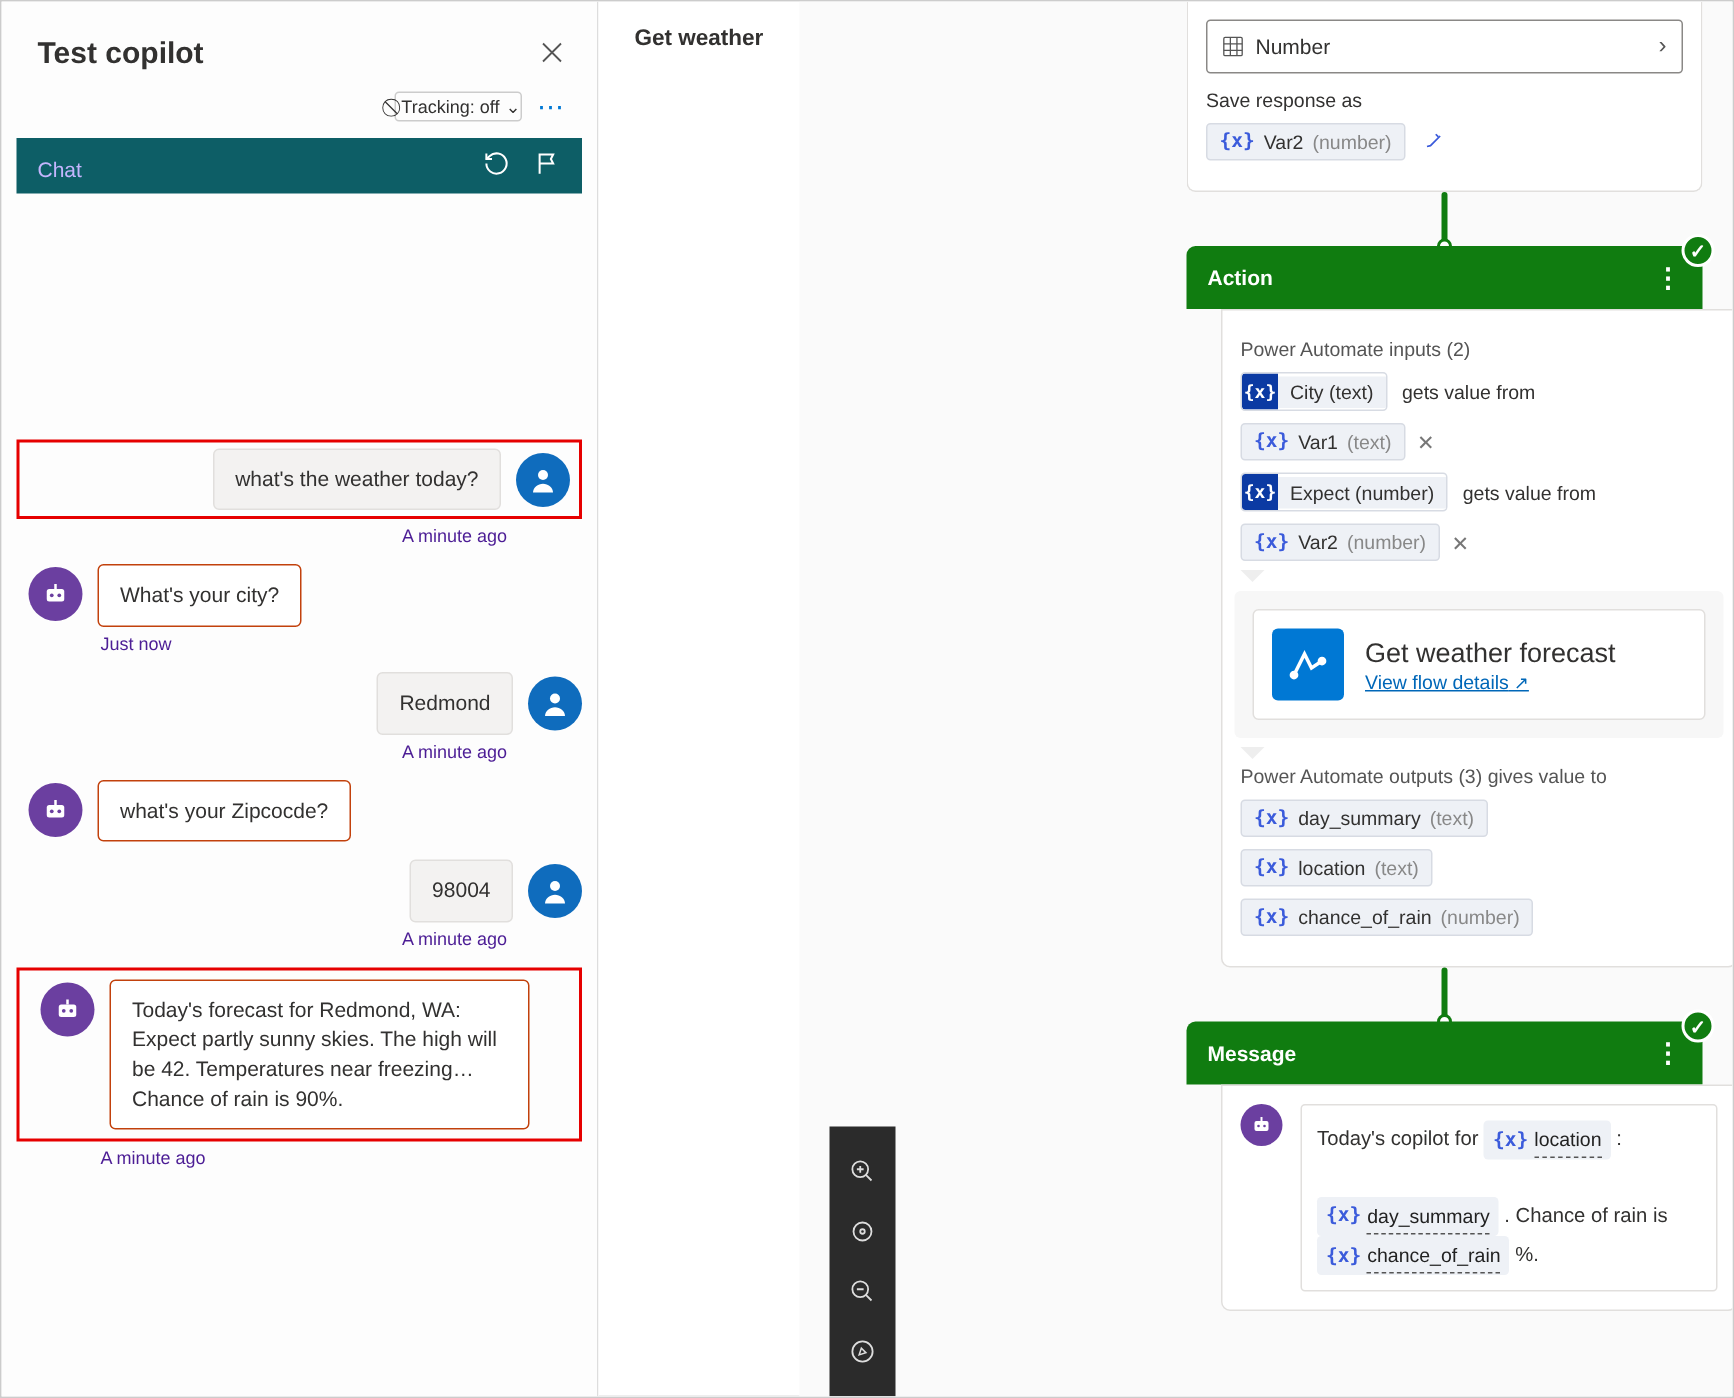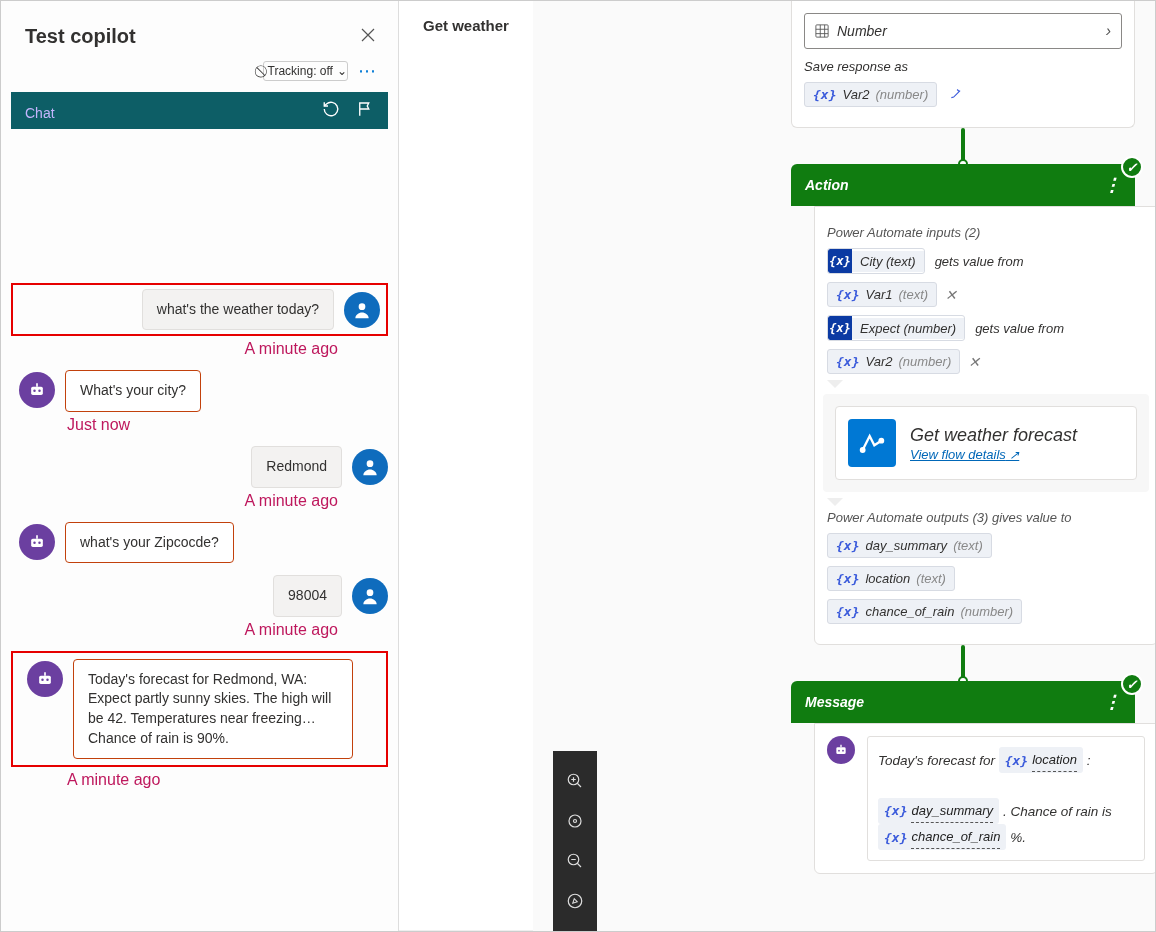--- a/index.html
+++ b/index.html
@@ -105,21 +105,21 @@
   .avatar-bot {
     width: 36px; height: 36px;
     background: #6b3fa0;
     border-radius: 50%;
     display: flex; align-items: center; justify-content: center;
     flex-shrink: 0;
     margin-top: 2px;
   }
   .avatar-bot svg { fill: #fff; }
   .ts {
-    font-size: 16px; color: #be185d;
+    font-size: 12px; color: #4c1d95;
     margin-top: 4px;
   }
   .ts-right { text-align: right; padding-right: 50px; }
   .ts-left { padding-left: 56px; }
 
   
   .right-panel {
     flex: 1;
     display: flex;
     flex-direction: row;
@@ -135,21 +135,21 @@
   .canvas-body {
     flex: 1;
     background: #fafafa;
     position: relative;
     overflow: hidden;
   }
   .flow-column {
     position: absolute;
     right: 20px; top: 0;
     width: 344px;
-    display: flex; flex-direction: column; font-style: italic;
+    display: flex; flex-direction: column;
   }
 
   .card {
     background: #fff;
     border: 1px solid #e1dfdd;
     border-radius: 6px;
     width: 100%;
     padding: 12px;
     position: relative;
   }
@@ -595,21 +595,21 @@
           <div class="msg-body">
             <div class="msg-avatar">
               <svg viewBox="0 0 24 24">
                   <rect x="5" y="8" width="14" height="10" rx="2"></rect>
                   <circle cx="9" cy="13" r="1.3" fill="#6b3fa0"></circle>
                   <circle cx="15" cy="13" r="1.3" fill="#6b3fa0"></circle>
                   <path d="M12 4v4" stroke="#fff" stroke-width="2"></path>
                 </svg>
             </div>
             <div class="msg-text">
-              <span>Today's forecast for </span>
+              <span>Today's copilot for </span>
               <span class="inline-token">
                 <span class="vx">{x}</span>
                   <span class="name">location</span>
               </span>
               <span> :</span>
               <br><br>
               <span class="inline-token">
                 <span class="vx">{x}</span>
                   <span class="name">day_summary</span>
               </span>

